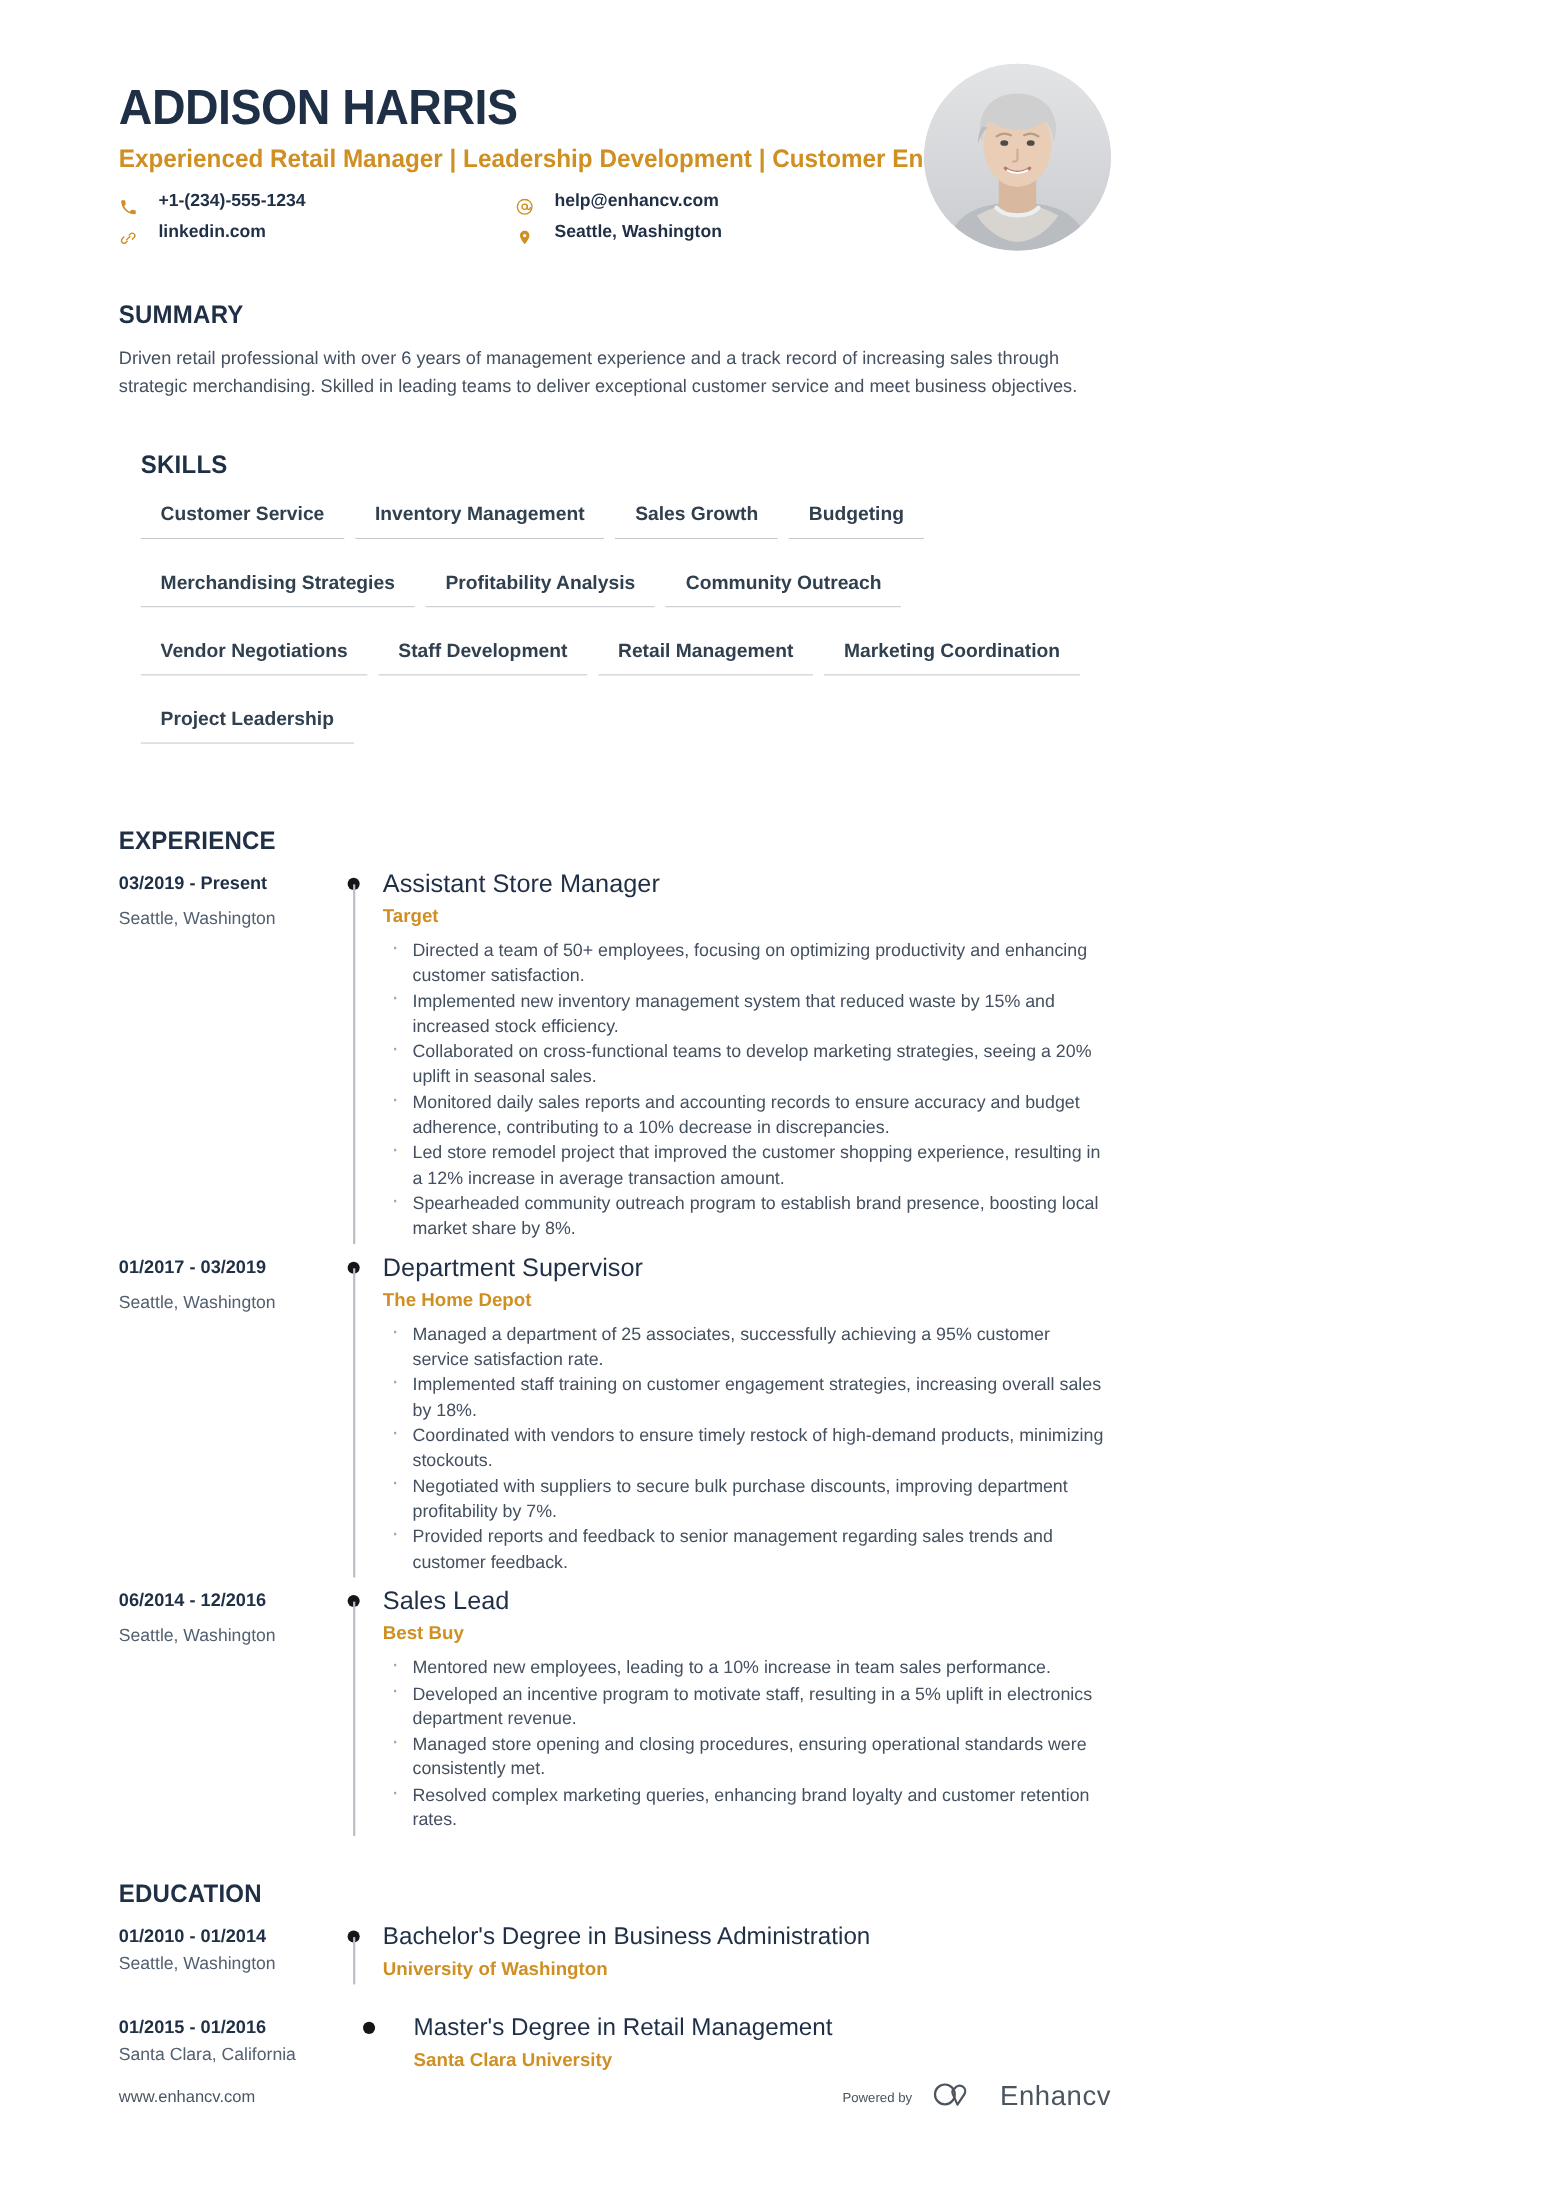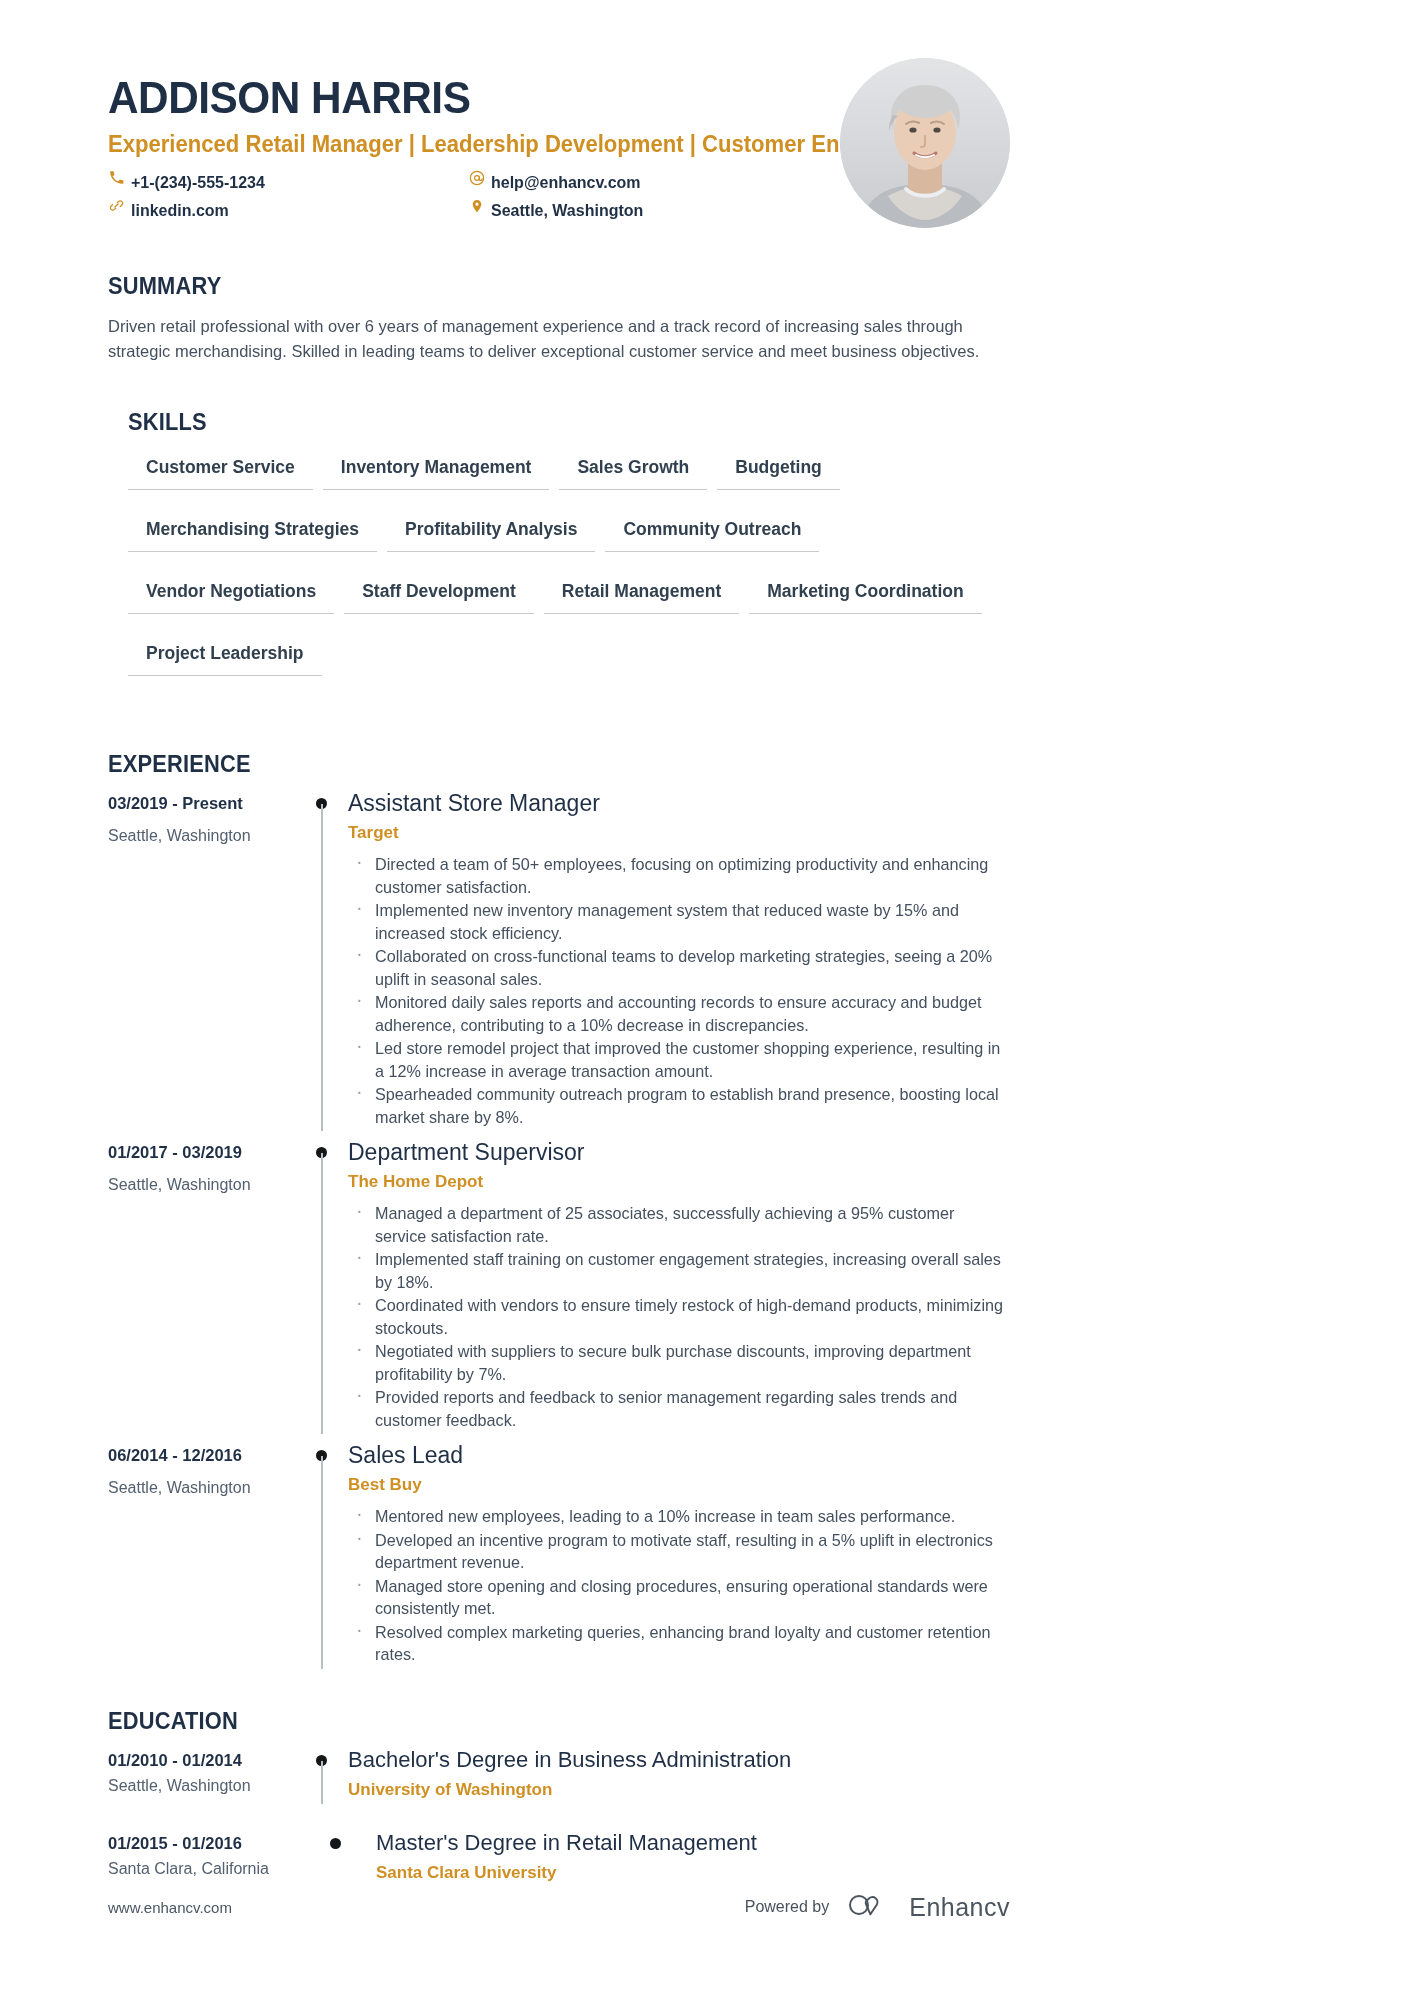--- a/index.html
+++ b/index.html
@@ -17,21 +17,21 @@
     font-size:45px;line-height:52px;font-weight:bold;letter-spacing:-0.5px;
     color:#1f2f46;margin:0 0 6px 0;font-stretch:condensed;
     transform:scaleX(0.94);transform-origin:left center;
   }
   .headline{
     font-size:23px;line-height:28px;font-weight:bold;color:#cf8f22;
     margin:0 0 12px 0;transform:scaleX(0.96);transform-origin:left center;
   }
   .contact-grid{display:flex;flex-wrap:wrap;max-width:720px;}
   .contact-item{
-    width:50%;display:flex;align-items:flex-start;gap:6px;
+    width:50%;display:flex;align-items:flex-end;gap:19px;
     font-size:16px;line-height:26px;font-weight:bold;color:#1f2f46;
     margin-bottom:2px;
   }
   .contact-item .ico{
     color:#cf8f22;width:17px;display:inline-flex;align-items:center;
     justify-content:center;flex:0 0 17px;
   }
   .contact-item .ico svg{display:block;}
 
   .photo{
@@ -103,21 +103,21 @@
   .edu-entry.indented .tl-rail{padding-left:14px;}
   .edu-entry.indented .tl-dot{left:26px;}
 
   
   .footer{
     position:absolute;left:108px;right:108px;bottom:72px;
     display:flex;align-items:center;justify-content:space-between;
   }
   .footer-url{font-size:15px;color:#4a5563;}
   .footer-right{display:flex;align-items:center;gap:18px;}
-  .powered{font-size:16px;color:#49525c;}
+  .powered{font-size:12px;color:#49525c;}
   .brand{display:flex;align-items:center;gap:10px;}
   .brand-name{font-size:25px;color:#4b555f;letter-spacing:0.5px;}
 </style>
 </head>
 <body>
 
 <div class="page">
 
   <div class="header">
     <h1 class="name">ADDISON HARRIS</h1>

